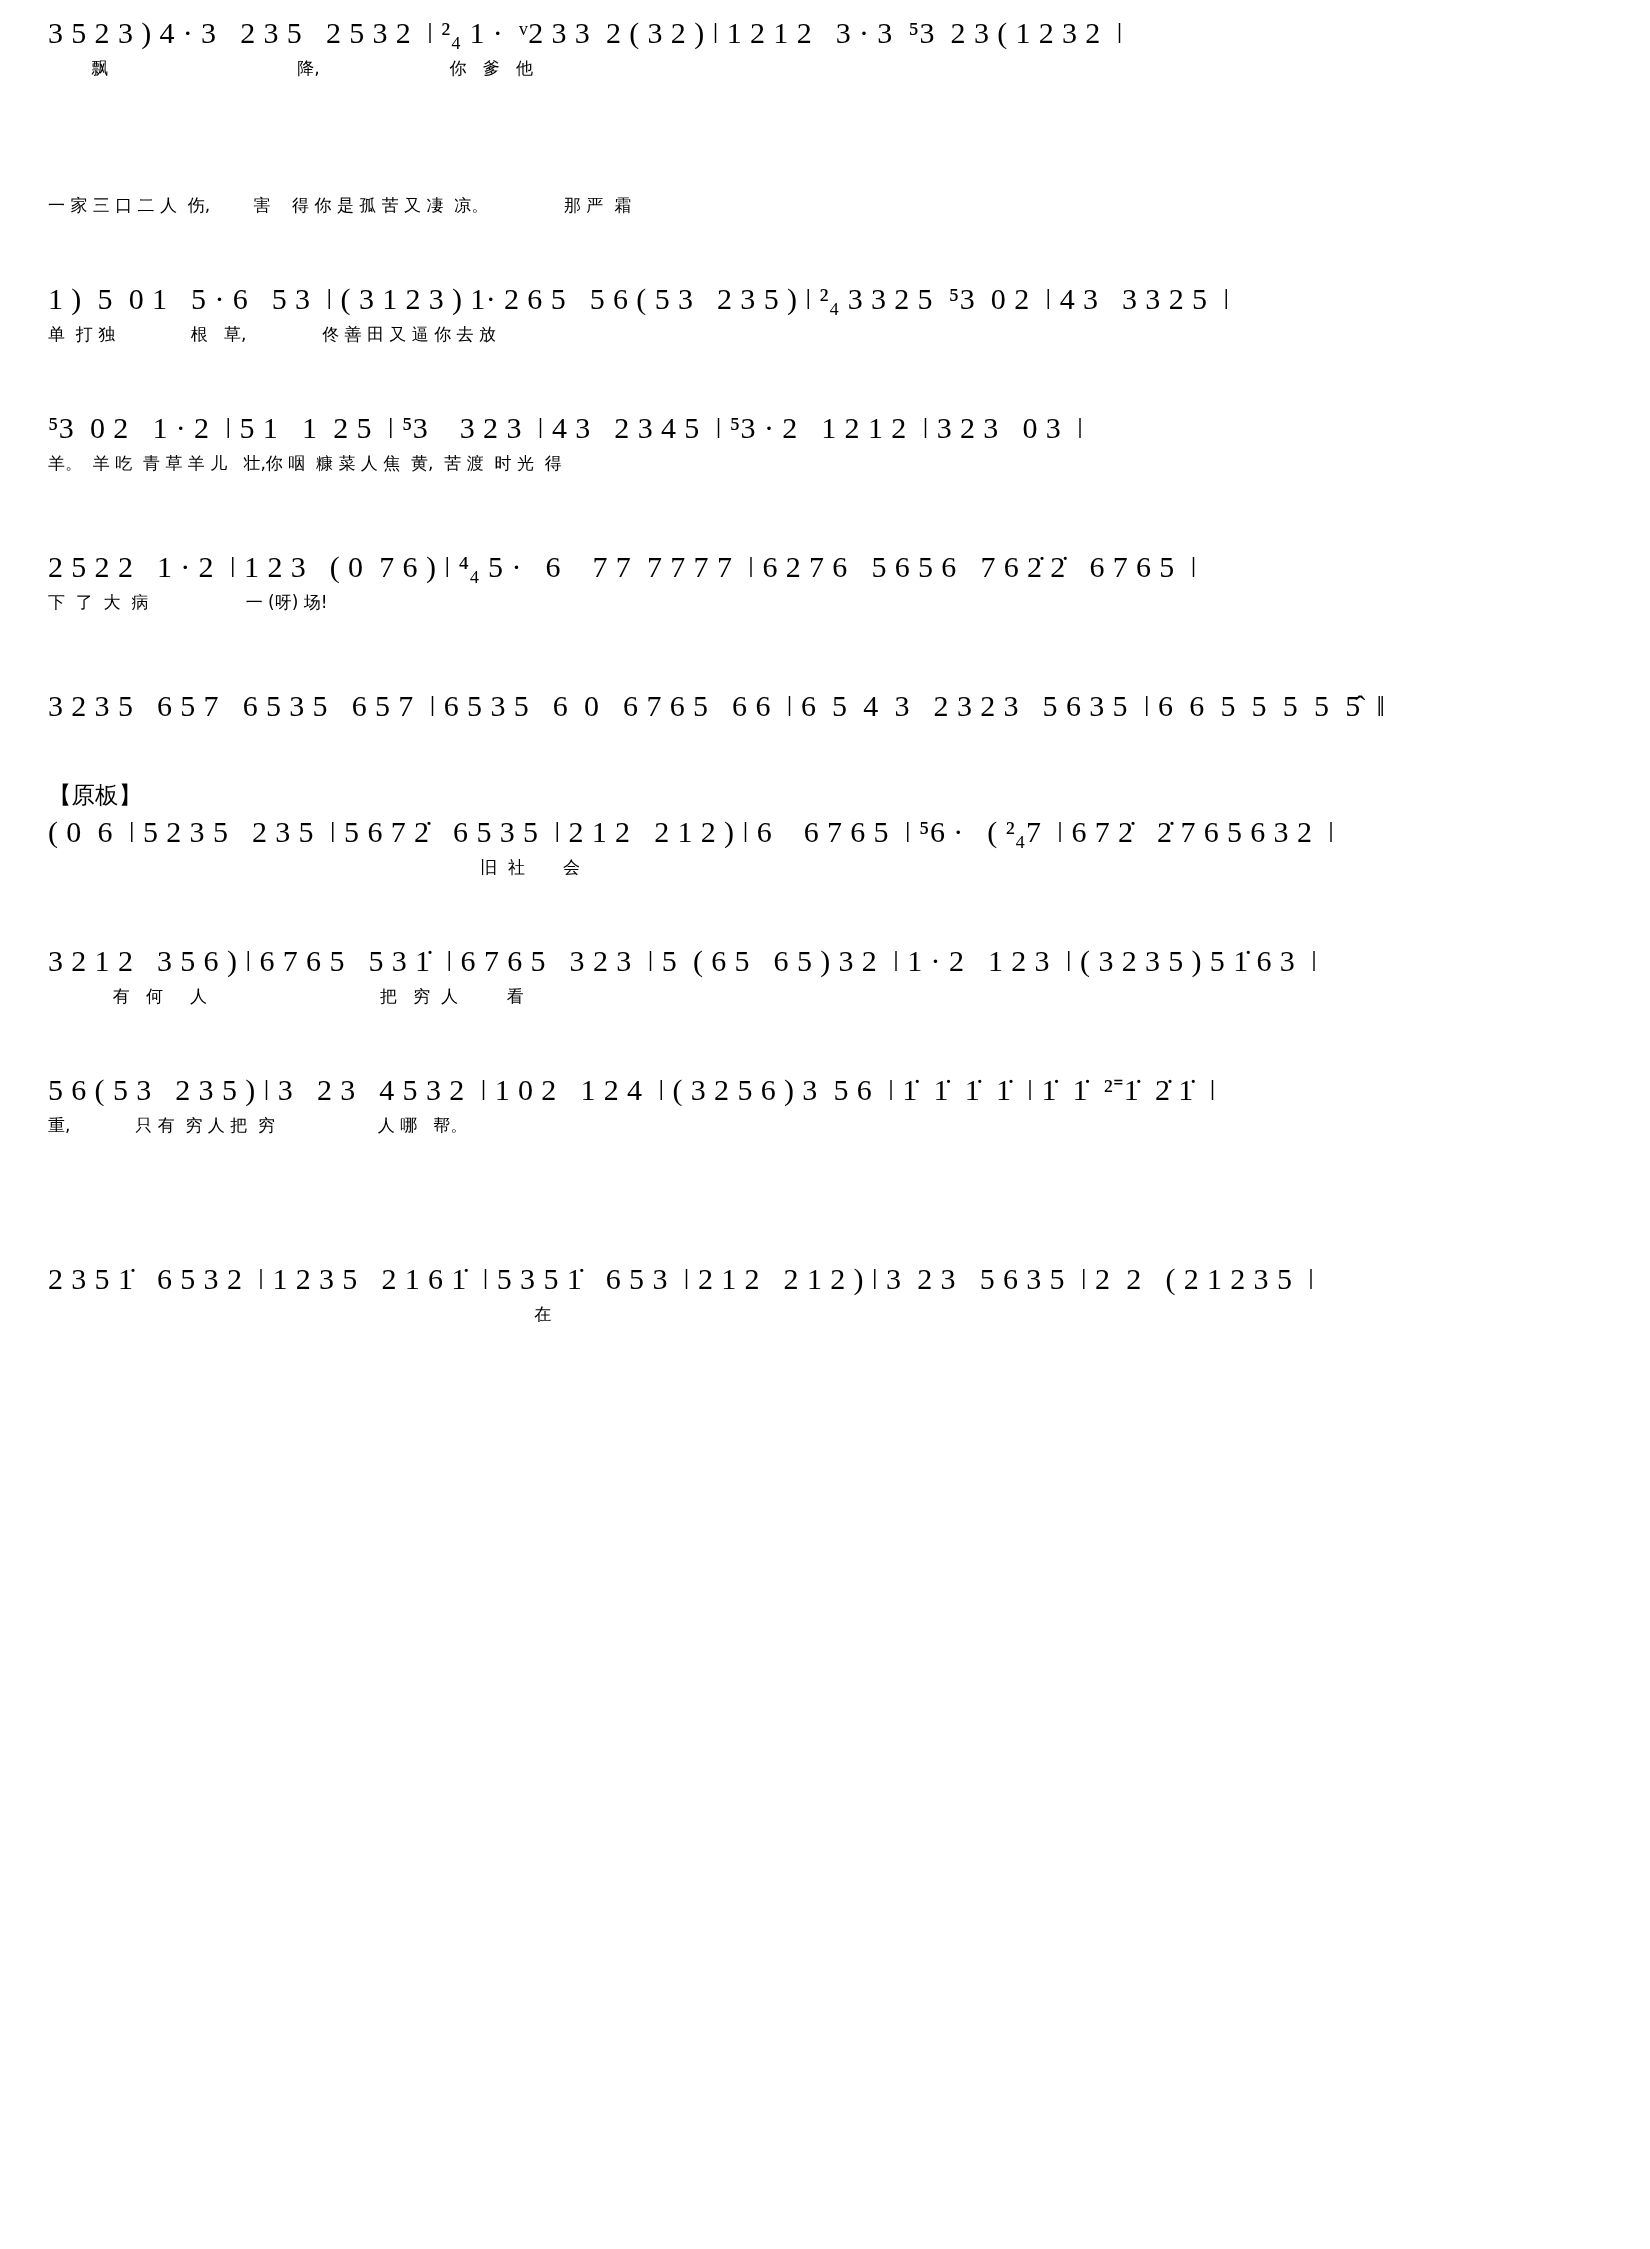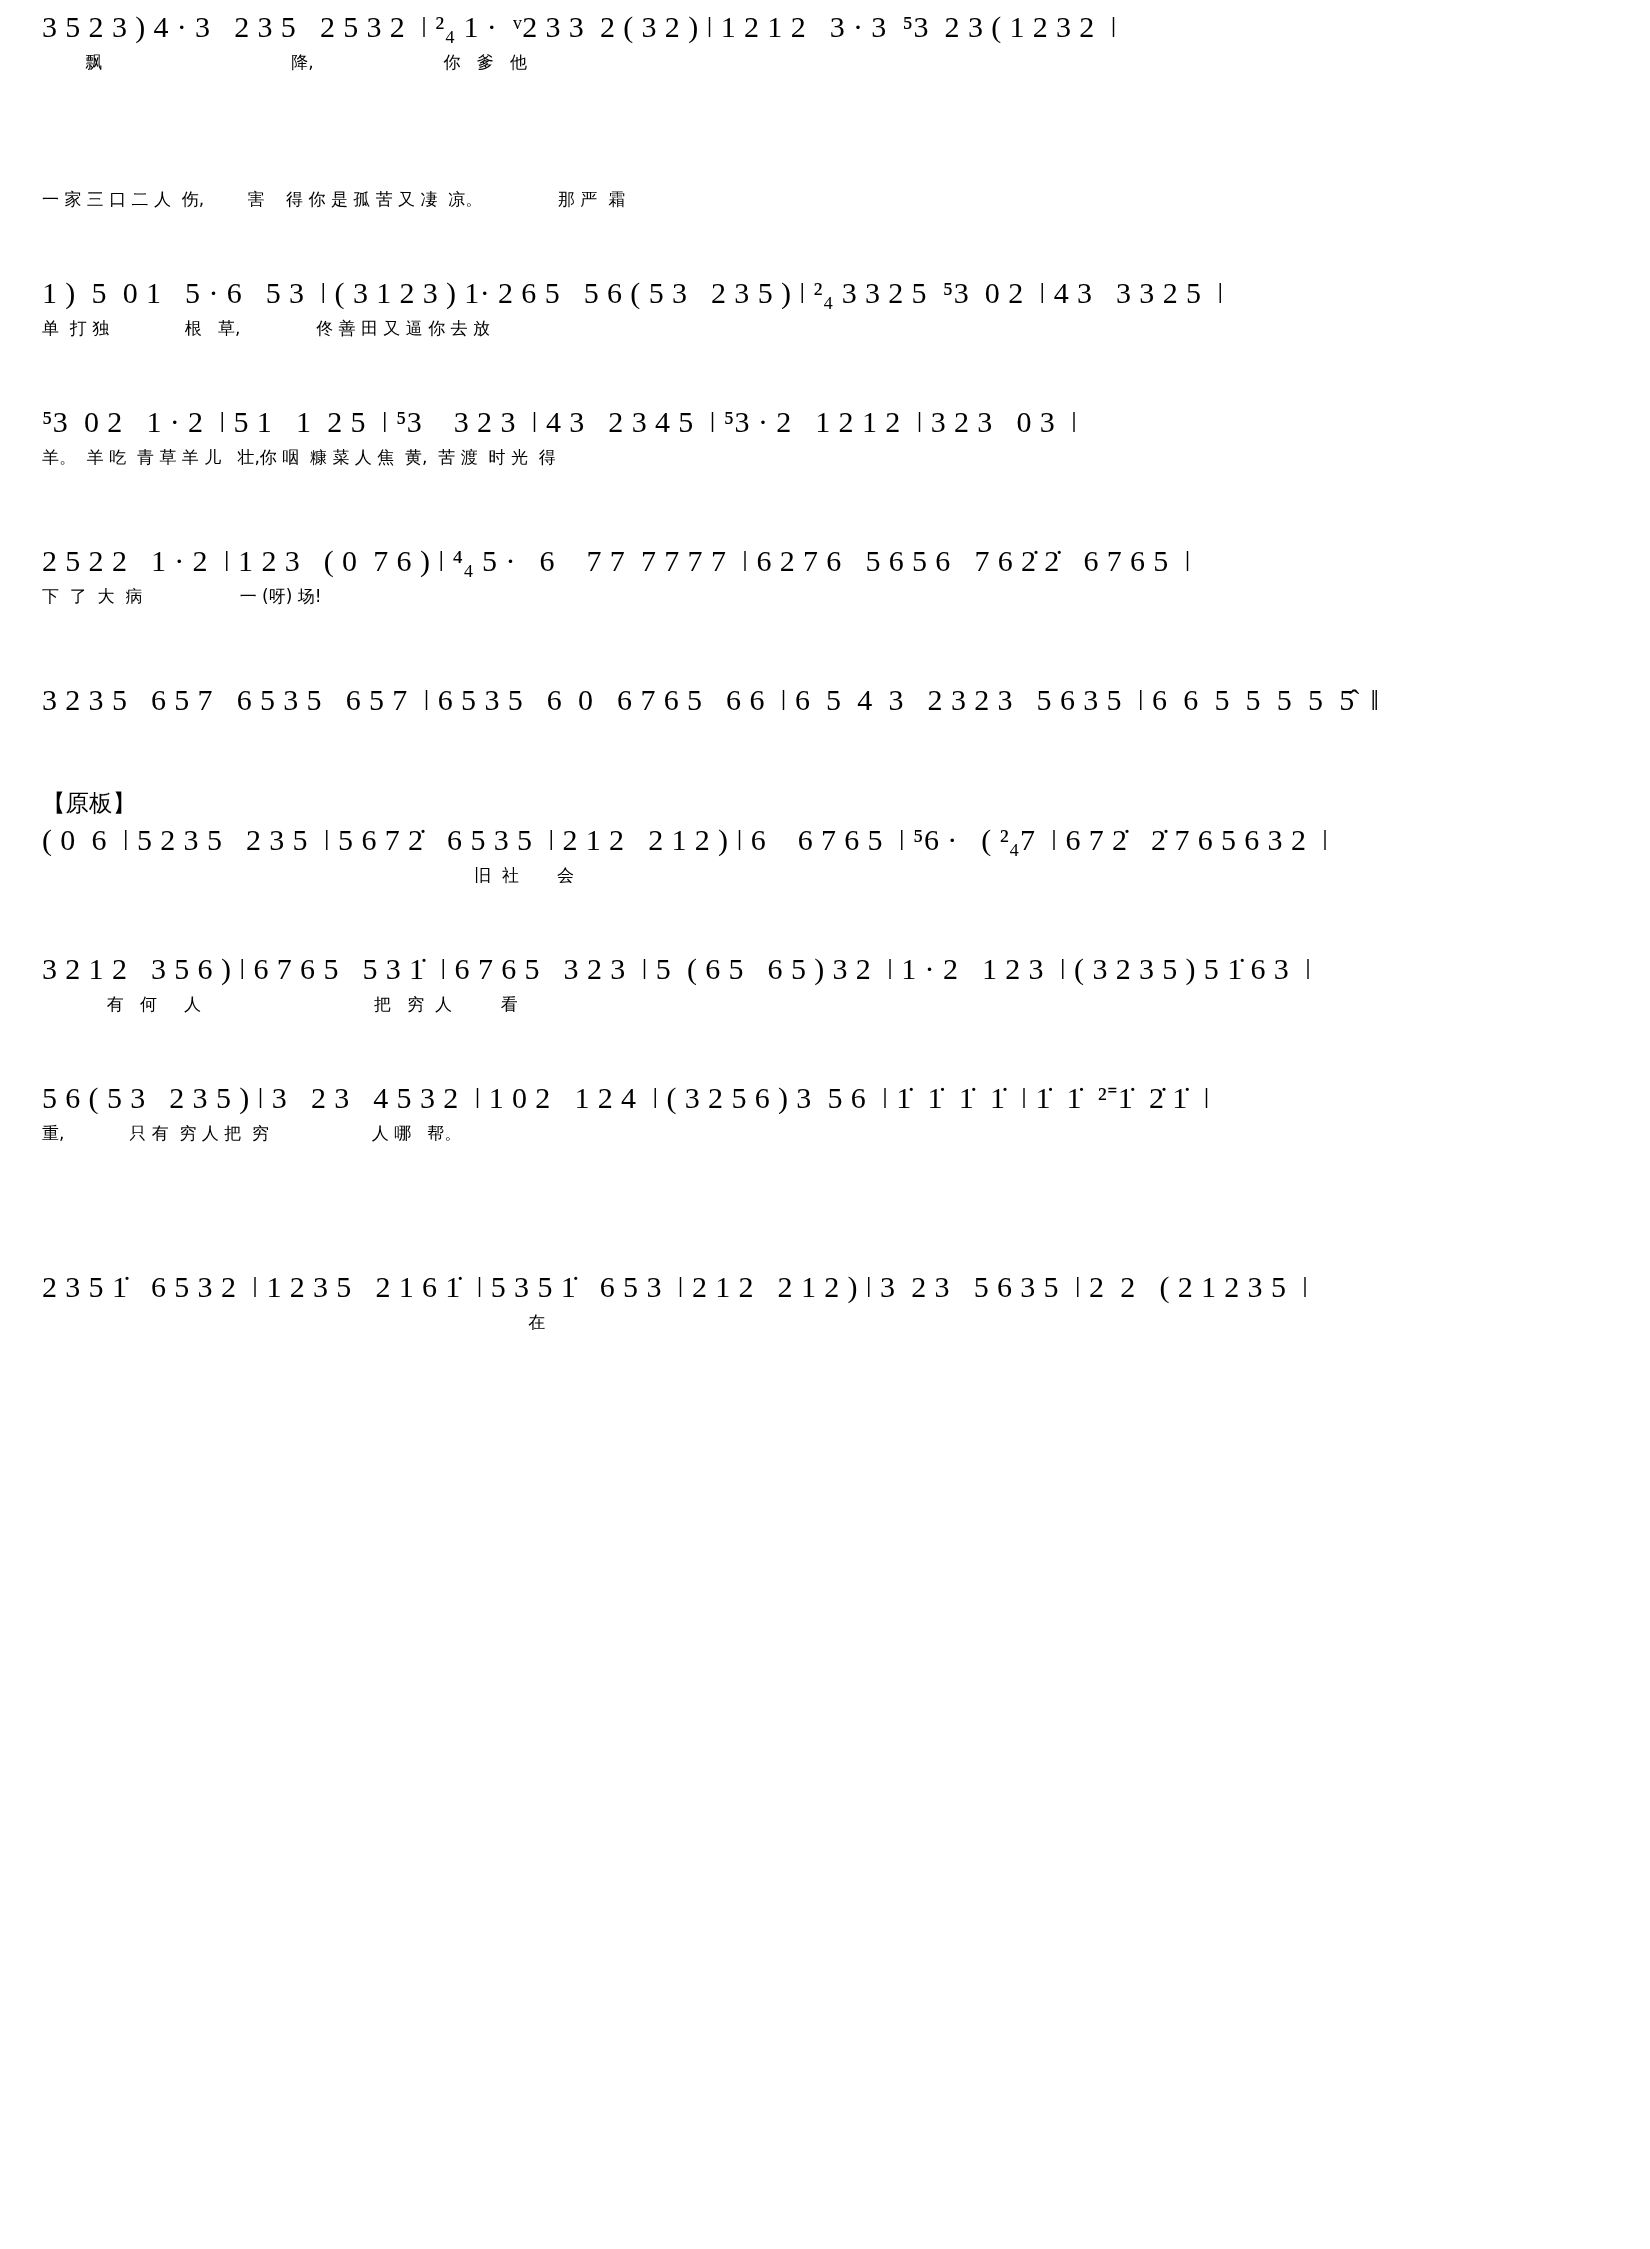--- a/index.html
+++ b/index.html
@@ -12,21 +12,21 @@
     height: 2250px;
     font-family: "Liberation Serif", serif;
     color: #000000;
     position: relative;
     overflow: hidden;
   }
   .sheet {
     position: relative;
     width: 1650px;
     height: 1834px;
-    padding: 10px;
+    padding: 16px;
     box-sizing: border-box;
   }
   .system {
     position: relative;
     margin: 0 0 0 0;
     padding: 0 32px 0 32px;
     box-sizing: border-box;
   }
   .notes-row {
     font-family: "Liberation Serif", serif;
@@ -49,21 +49,20 @@
   }
   .gap-md { height: 50px; }
   .gap-lg { height: 60px; }
   .marker {
     font-family: "DejaVu Sans", sans-serif;
     font-size: 23.5px;
     line-height: 1.2;
     white-space: pre;
     display: block;
     height: 34px;
-    margin-top: 14px;
   }
 </style>
 </head>
 <body>
 
 <div class="sheet">
 
   <div class="system">
     <span class="notes-row">3 5 2 3 ) 4 · 3   2 3 5   2 5 3 2  ǀ ²₄ 1 ·  ᵛ2 3 3  2 ( 3 2 ) ǀ 1 2 1 2   3 · 3  ⁵3  2 3 ( 1 2 3 2  ǀ</span>
     <span class="lyrics-row">        飘                                   降,                        你   爹   他</span>

